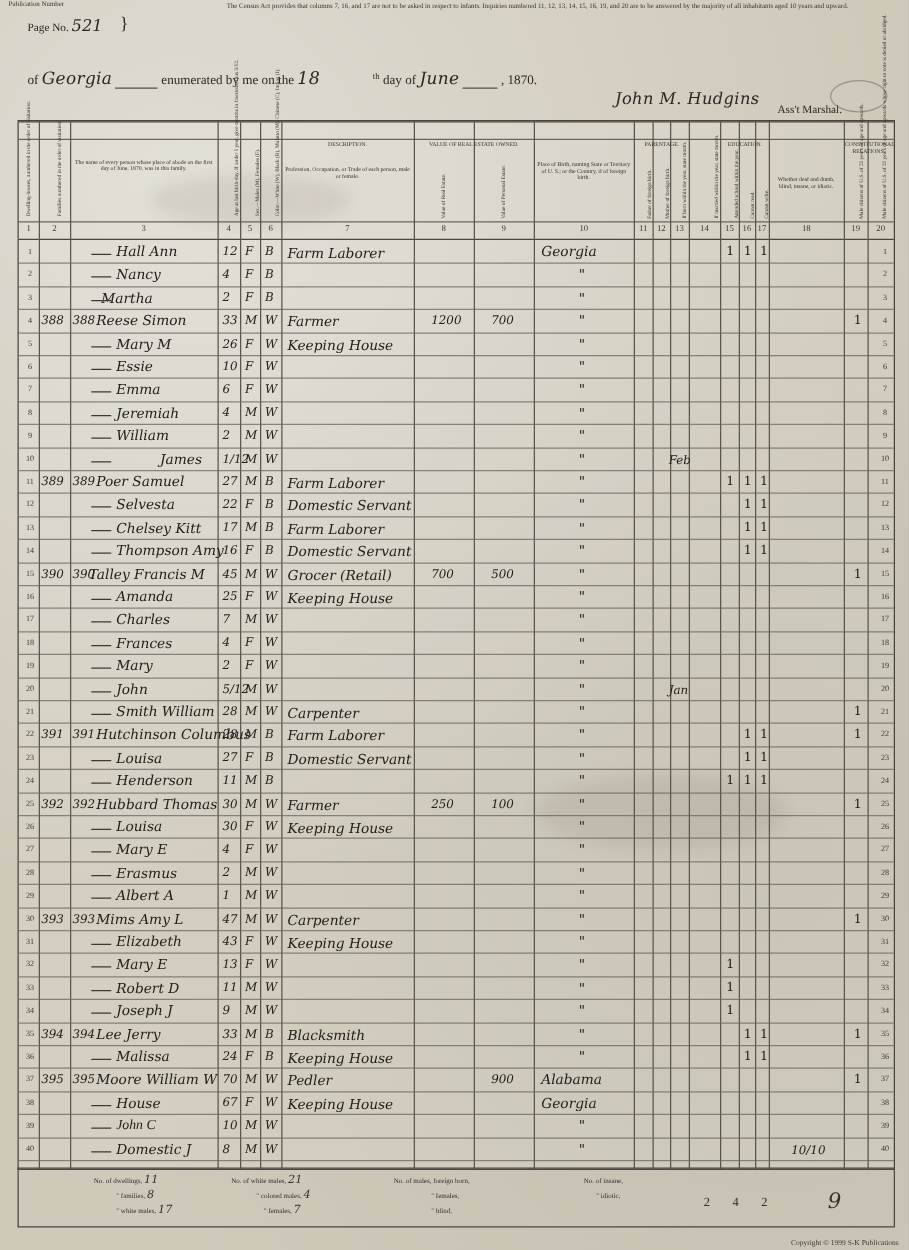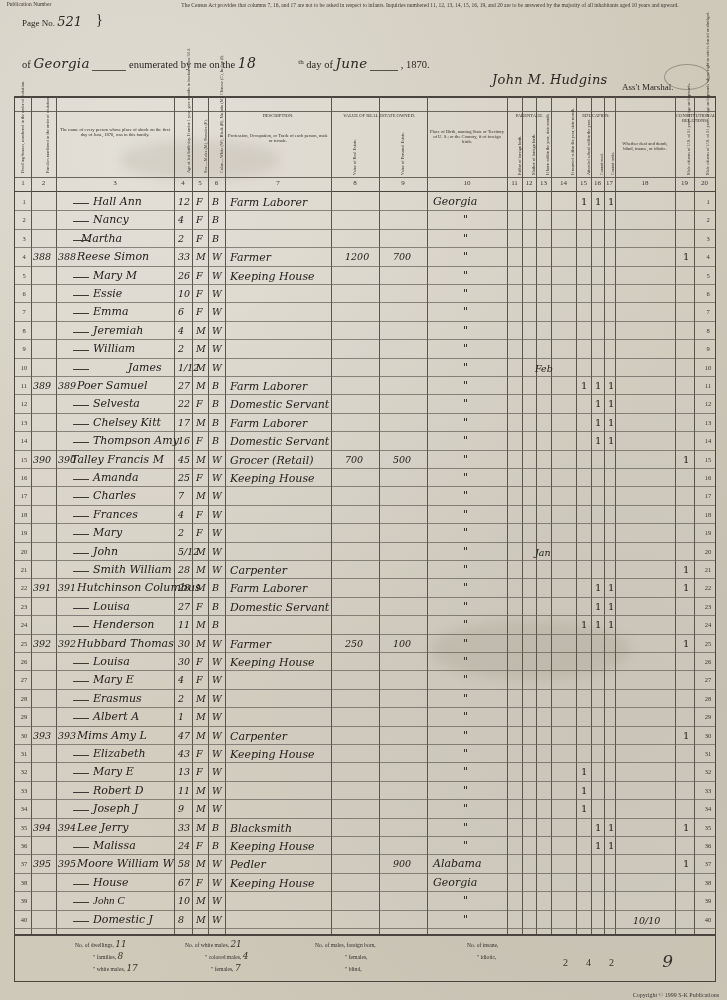--- a/index.html
+++ b/index.html
@@ -574,21 +574,21 @@
         <div class="cellhw" style="left: 215px; top: 743px;">Keeping House</div>
         <div class="cellhw" style="left: 448px; top: 742px;">"</div>
         <div class="tick" style="left: 580px; top: 743px;">1</div>
         <div class="tick" style="left: 593px; top: 743px;">1</div>
         <div class="hline" style="top: 775.8px; opacity: 0.75;"></div>
         <div class="rowno" style="left: 2px; top: 763.4px; width: 14px;">37</div>
         <div class="rowno" style="left: 686px; top: 763.4px; width: 14px;">37</div>
         <div class="cellpr" style="left: 18px; top: 761.4px;">395</div>
         <div class="cellpr" style="left: 43px; top: 761.4px;">395</div>
         <div class="cellhw" style="left: 62px; top: 760.4px;">Moore William W</div>
-        <div class="cellpr" style="left: 163px; top: 761.4px;">58</div>
+        <div class="cellpr" style="left: 163px; top: 761.4px;">70</div>
         <div class="cellpr" style="left: 181px; top: 761.4px;">M</div>
         <div class="cellpr" style="left: 197px; top: 761.4px;">W</div>
         <div class="cellhw" style="left: 215px; top: 761.4px;">Pedler</div>
         <div class="cellpr" style="left: 378px; top: 761.4px;">900</div>
         <div class="cellhw" style="left: 418px; top: 760.4px;">Alabama</div>
         <div class="tick" style="left: 668px; top: 761.4px;">1</div>
         <div class="hline" style="top: 794.2px; opacity: 0.75;"></div>
         <div class="rowno" style="left: 2px; top: 781.8px; width: 14px;">38</div>
         <div class="rowno" style="left: 686px; top: 781.8px; width: 14px;">38</div>
         <div class="cellhw" style="left: 78px; top: 778.8px;">House</div>

